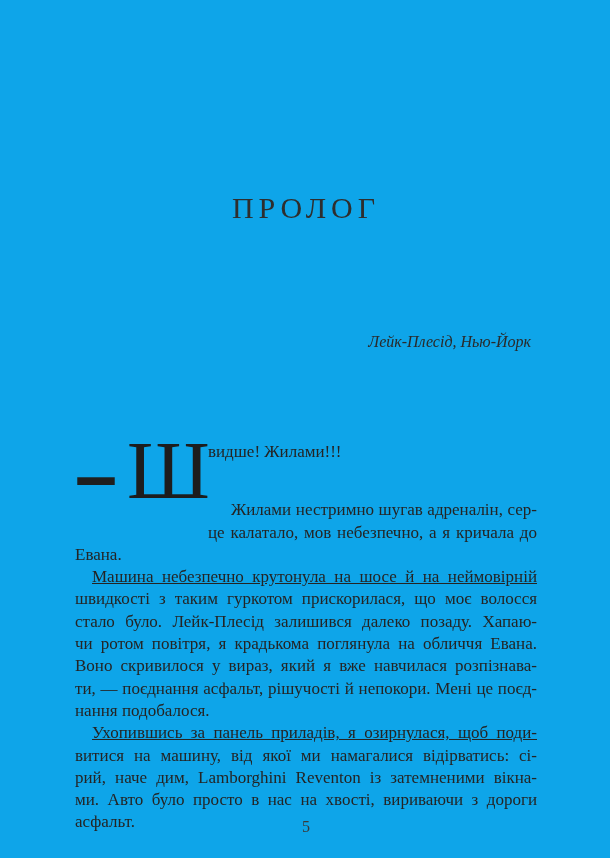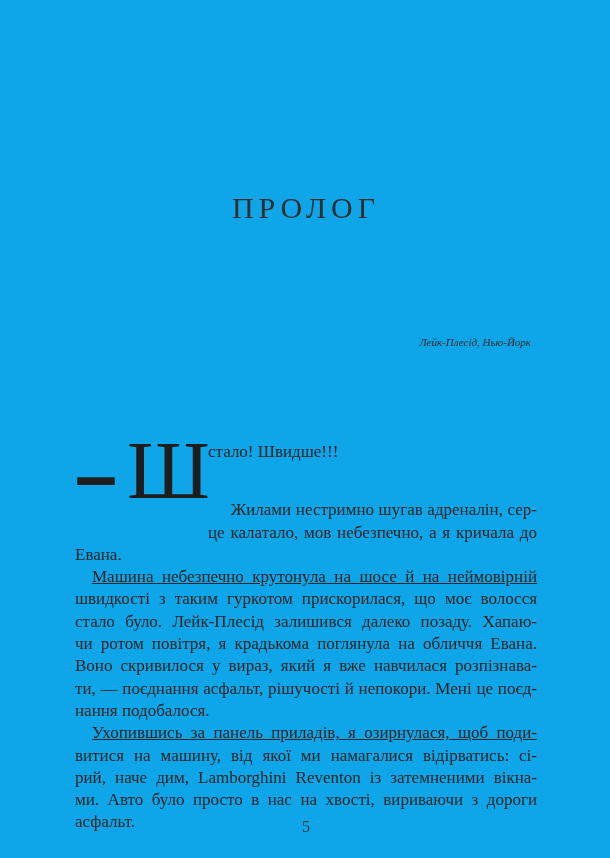--- a/index.html
+++ b/index.html
@@ -30,21 +30,21 @@
   }
   .dateline {
     position: absolute;
     top: 331px;
     left: 75px;
     width: 462px;
     padding-right: 6px;
     box-sizing: border-box;
     text-align: right;
     font-style: italic;
-    font-size: 11px;
+    font-size: 16px;
     line-height: 22px;
     color: #2a2a2a;
   }
   .body-text {
     position: absolute;
     top: 441px;
     left: 75px;
     width: 462px;
     font-size: 17px;
     line-height: 22.3px;
@@ -102,21 +102,21 @@
 
   <div class="chapter-title">ПРОЛОГ</div>
 
   <div class="dateline">Лейк-Плесід, Нью-Йорк</div>
 
   <div class="body-text">
 
     <div class="opening">
       <span class="dash">—</span>
       <span class="dropcap">Ш</span>
-      <div class="line pad-a">стало! Швидше!!!</div>
+      <div class="line pad-a">видше! Жилами!!!</div>
       <div class="line j pad-b">Жилами нестримно шугав адреналін, сер-</div>
       <div class="line j pad-a">це калатало, мов небезпечно, а я кричала до</div>
       <div class="line">Евана.</div>
     </div>
 
     <div>
       <div class="line j indent">Машина небезпечно крутонула на шосе й на неймовірній</div>
       <div class="line j">швидкості з таким гуркотом прискорилася, що моє волосся</div>
       <div class="line j">стало було. Лейк-Плесід залишився далеко позаду. Хапаю-</div>
       <div class="line j">чи ротом повітря, я крадькома поглянула на обличчя Евана.</div>

